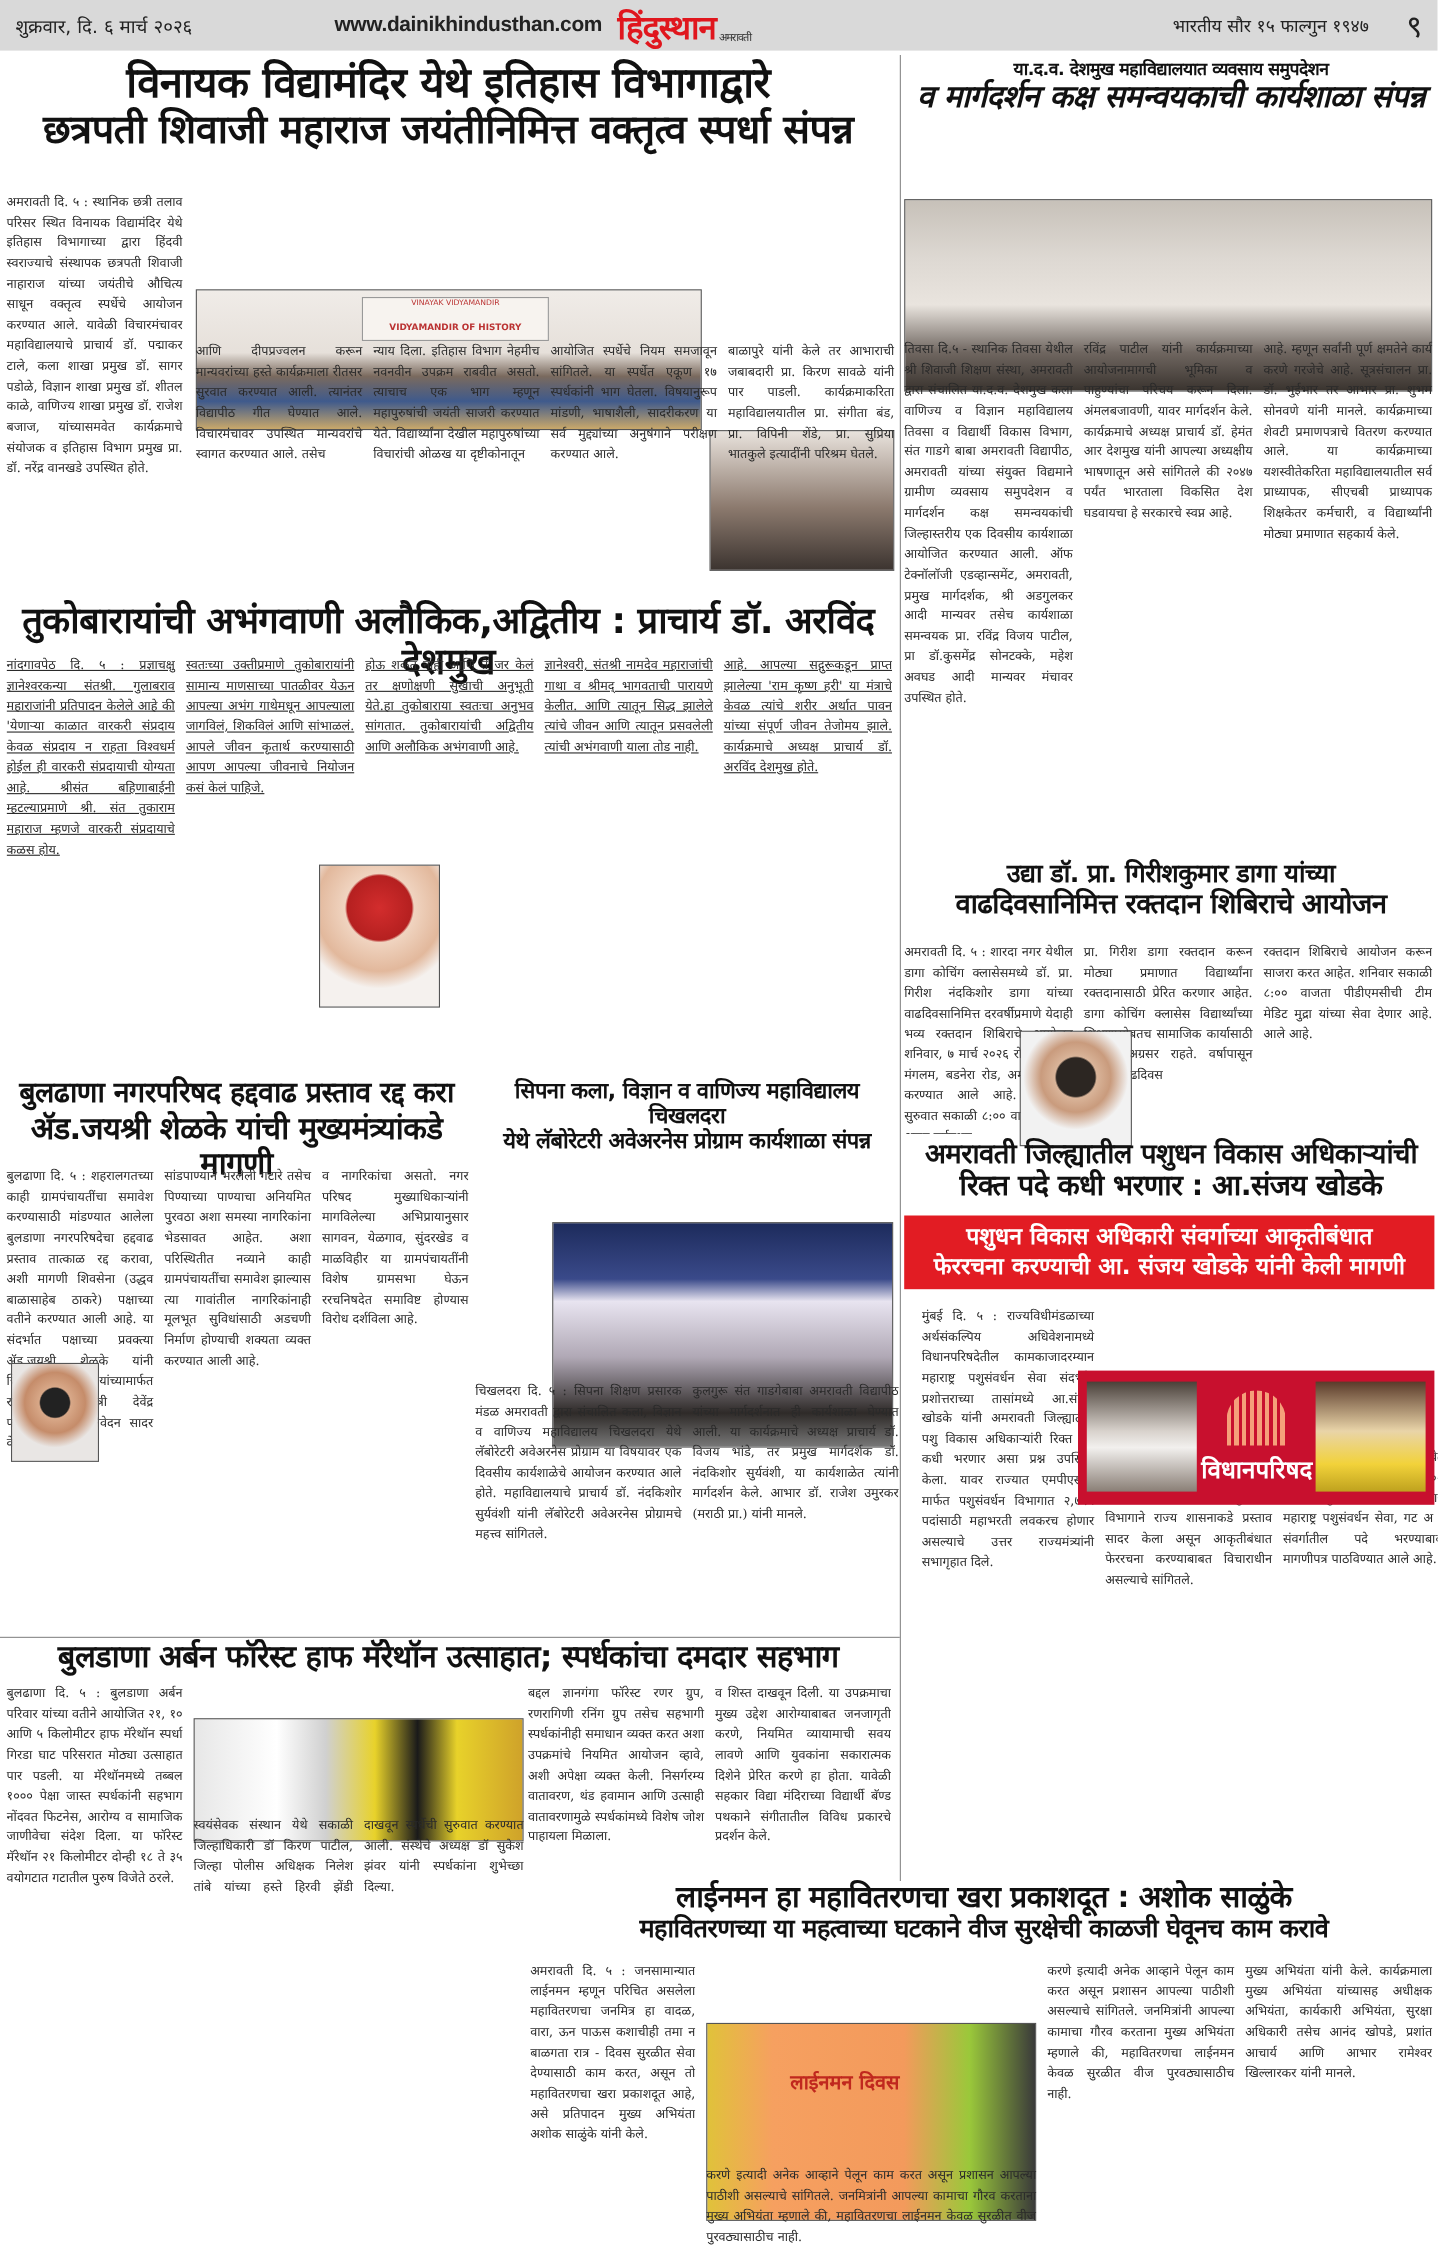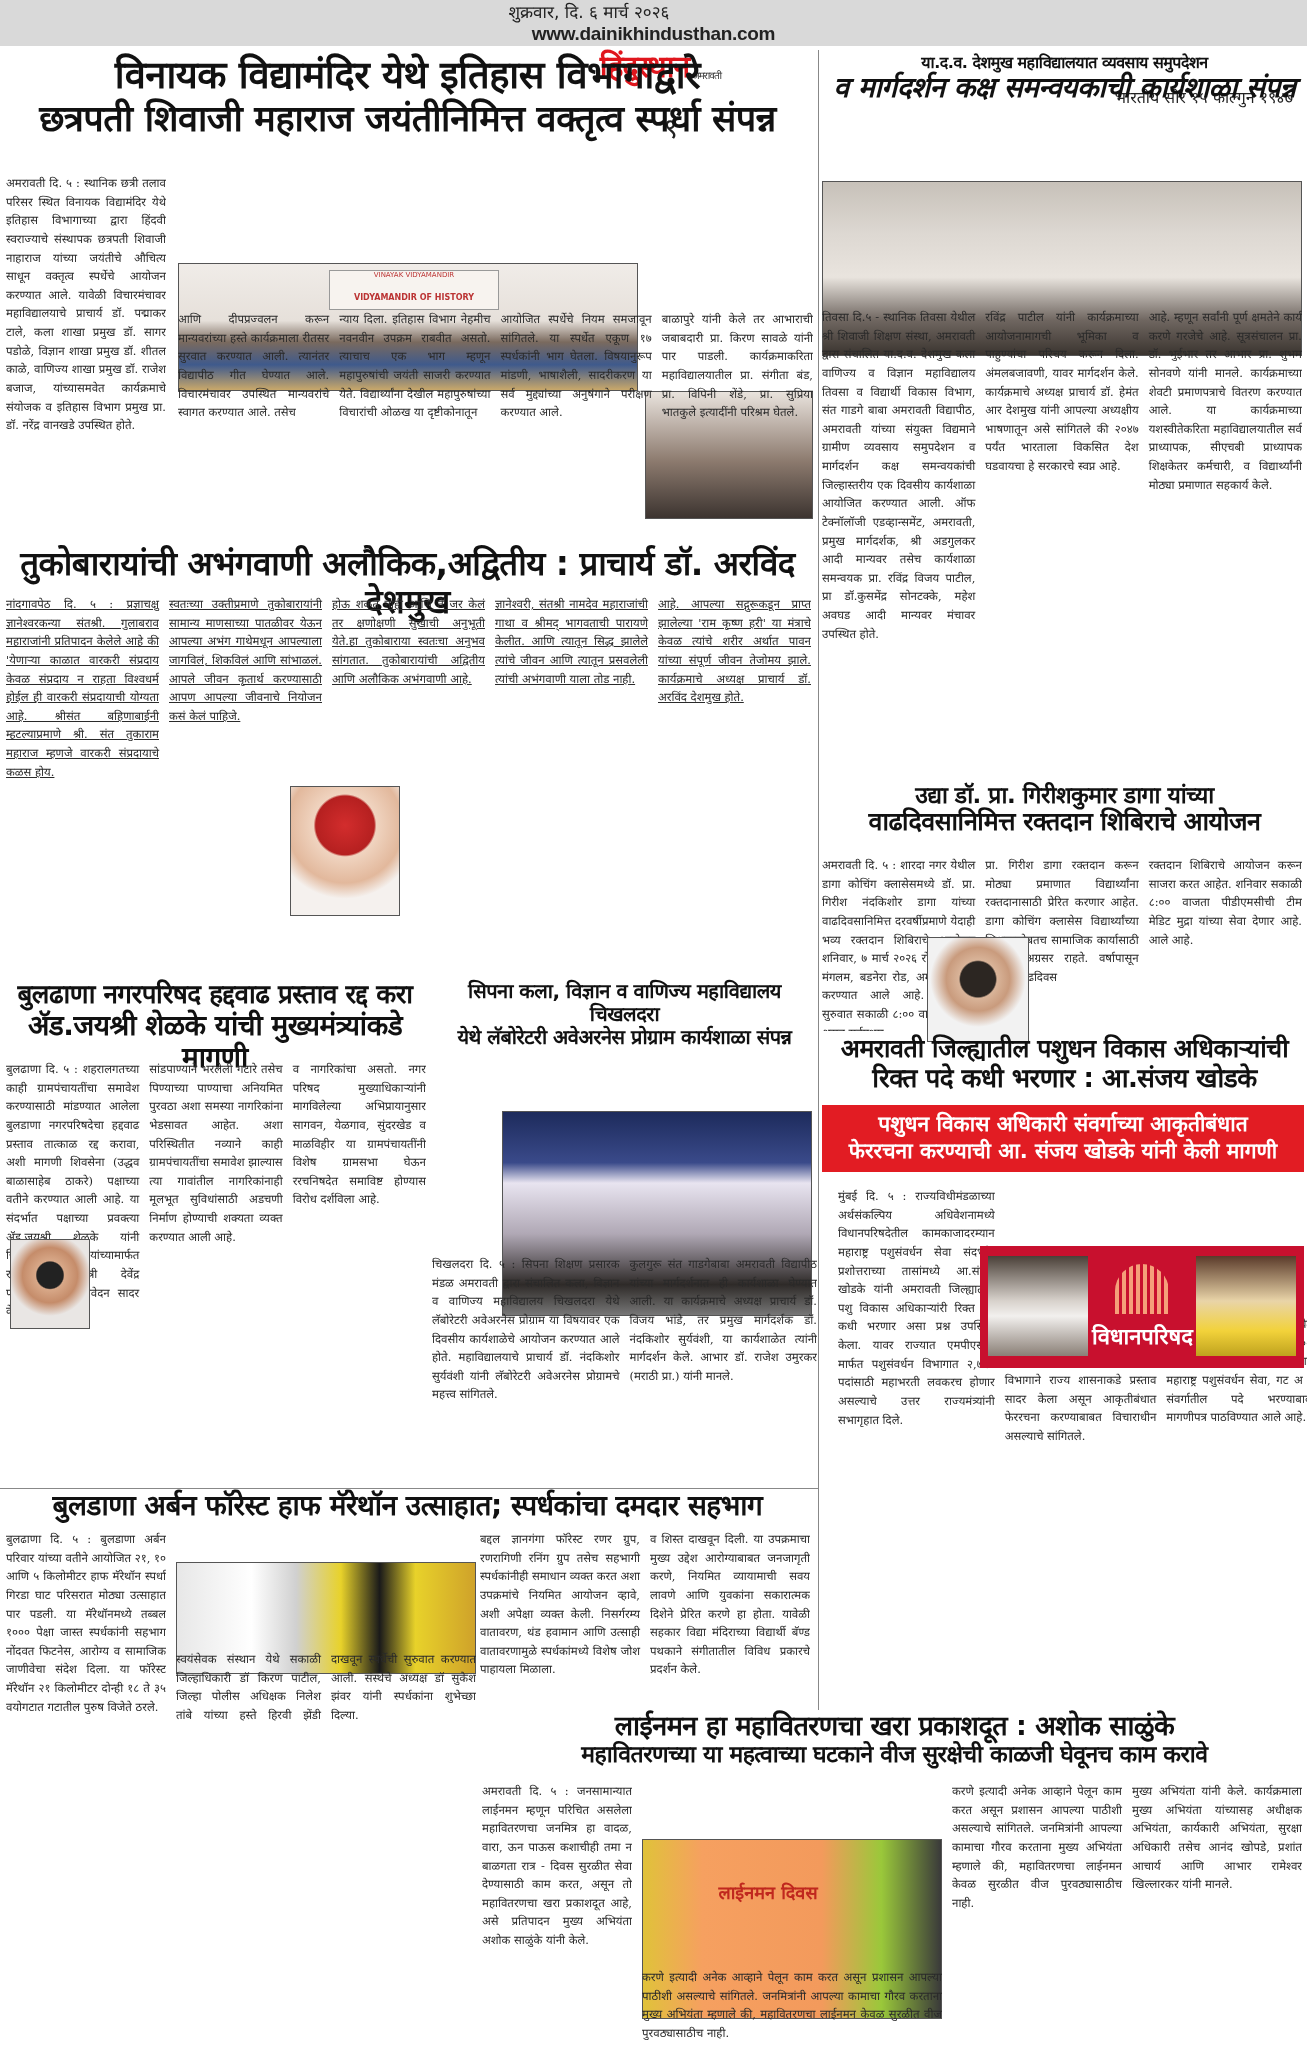--- a/index.html
+++ b/index.html
@@ -1,17 +1,17 @@
 <!DOCTYPE html>
 <html><head>
 <meta charset="utf-8">
 <style>
   * { box-sizing: border-box; margin: 0; padding: 0; }
   body { width: 1307px; height: 2047px; background: #fff; font-family: "DejaVu Serif", serif; color: #1a1a1a; overflow: hidden; position: relative; }
-  .masthead { position: absolute; left: 0; top: 0; width: 1307px; height: 46px; background: #d9d9d9; display: flex; align-items: center; padding: 0 14px; font-family: "DejaVu Sans", sans-serif; flex-direction: column; }
+  .masthead { position: absolute; left: 0; top: 0; width: 1307px; height: 46px; background: #d9d9d9; display: flex; align-items: center; padding: 0 14px; font-family: "DejaVu Sans", sans-serif; }
   .mh-date { font-size: 17px; color: #222; width: 290px; }
   .mh-url { font-size: 19px; font-weight: bold; color: #222; font-family: "Liberation Sans", sans-serif; letter-spacing: -0.3px; }
   .mh-logo { margin-left: 14px; font-size: 30px; font-weight: bold; color: #e0161d; letter-spacing: -1px; display: flex; align-items: flex-end; }
   .mh-logo small { font-size: 10px; color: #333; font-weight: normal; margin-left: 3px; margin-bottom: 4px; }
   .mh-right { margin-left: auto; font-size: 16px; color: #222; }
   .mh-page { margin-left: 34px; font-size: 28px; color: #222; }
 
   .abs { position: absolute; }
   .hl { font-family: "DejaVu Sans", sans-serif; font-weight: bold; text-align: center; color: #111; line-height: 1.15; letter-spacing: -0.5px; }
   .body-text { font-size: 11.5px; line-height: 1.62; text-align: justify; color: #2a2a2a; }

